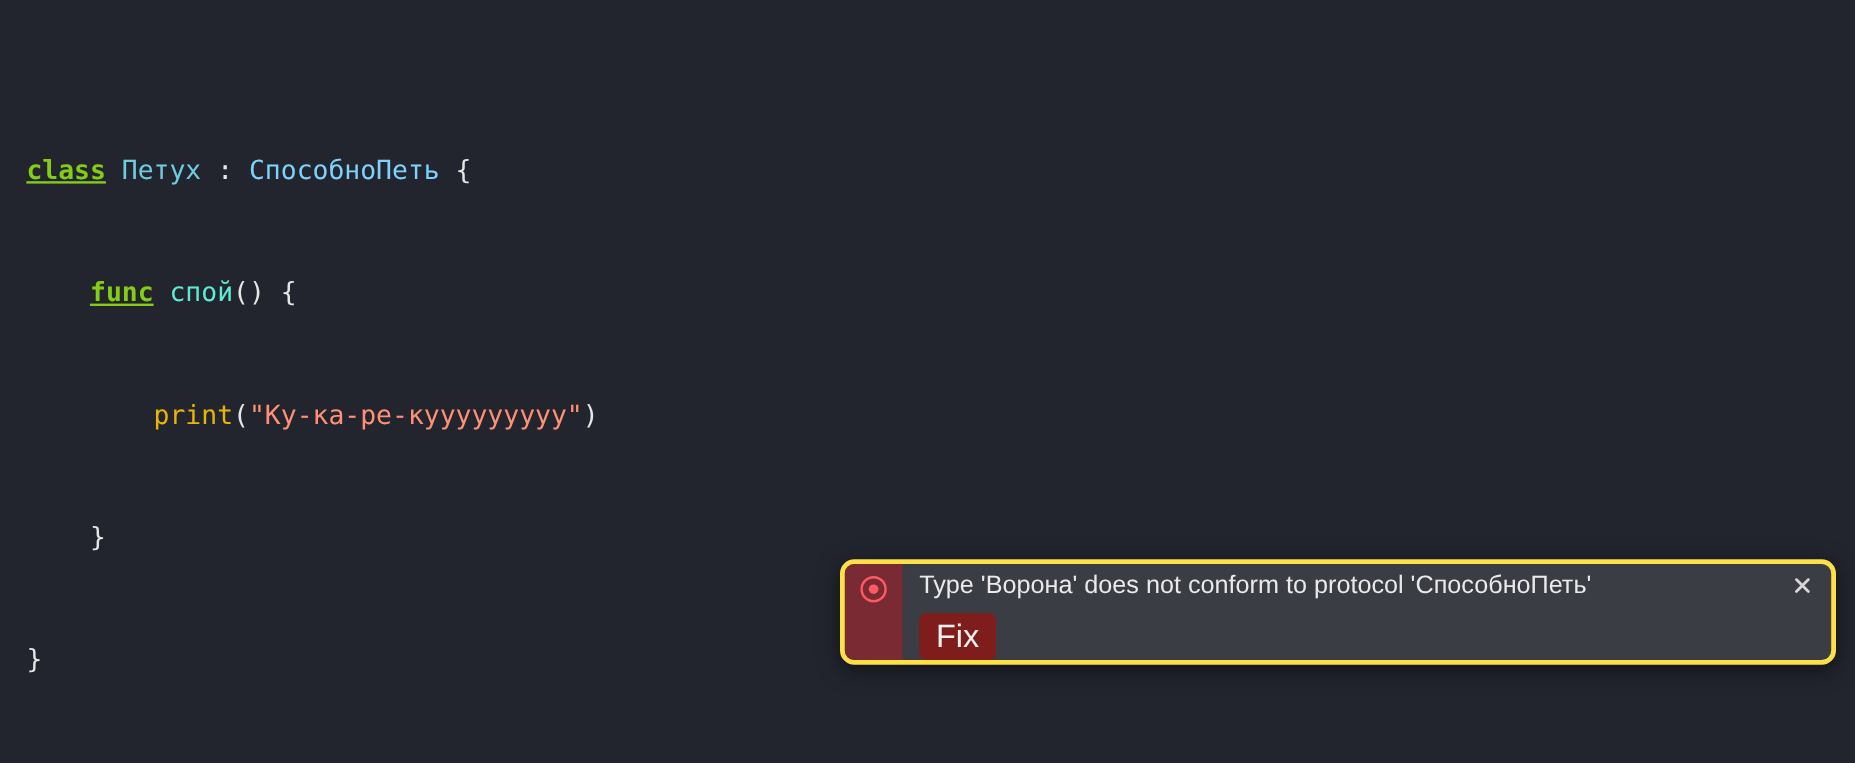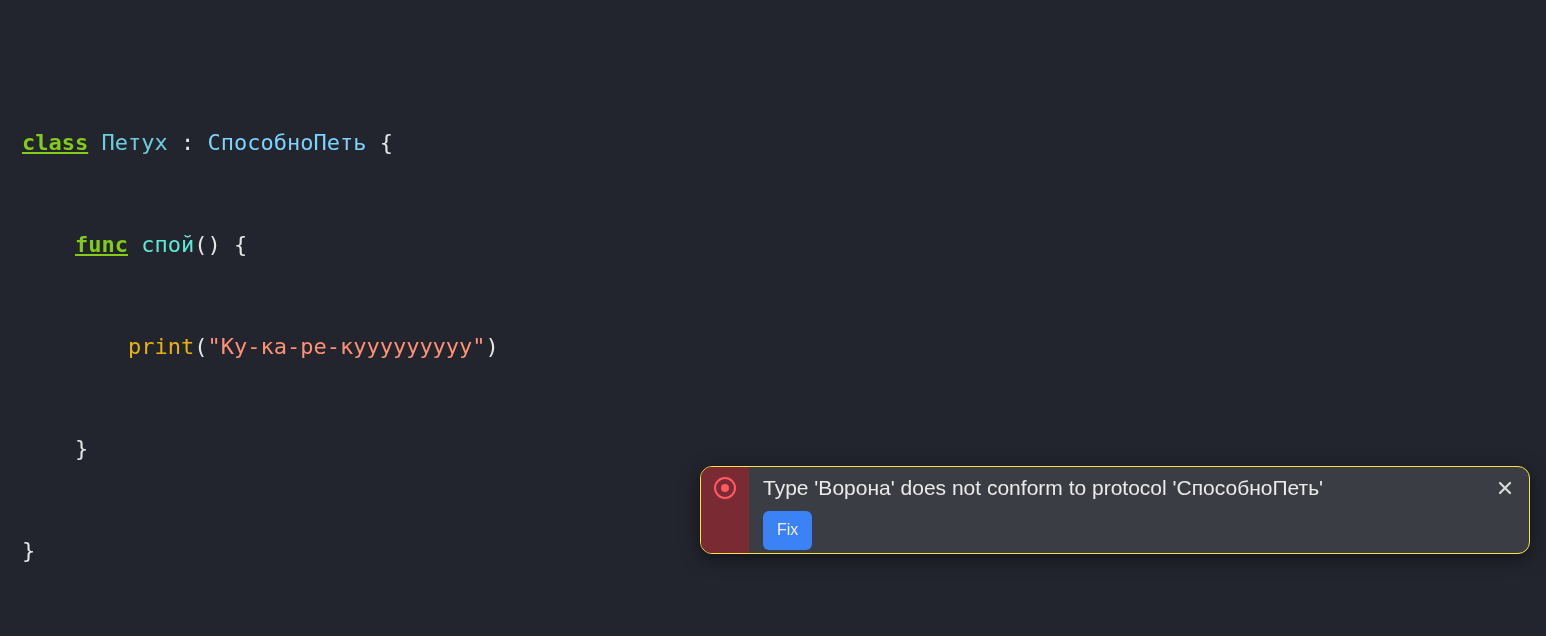--- a/index.html
+++ b/index.html
@@ -29,21 +29,21 @@
   .str  { color: #ff9076; }                      
   .punc { color: #e6e6e6; }
 
   .diag {
     position: absolute;
     left: 700px;
     top: 466px;
     width: 830px;
     height: 88px;
     background: #3b3d45;
-    border: 1px solid #fde047;
+    border: 4px solid #fde047;
     border-radius: 12px;
     box-shadow: 0 4px 18px rgba(0,0,0,0.5);
     display: flex;
     font-family: -apple-system, "SF Pro Text", "Helvetica Neue", Arial, sans-serif;
     font-size: 21px;
     color: #eaeaea;
     overflow: hidden;
   }
   .diag-gutter {
     width: 48px;
@@ -77,25 +77,25 @@
   .diag-close {
     flex:none; width:24px; height:24px; margin-left:10px;
     display:flex; align-items:center; justify-content:center;
     color:#d7d7d7; cursor:pointer;
   }
   .diag-close svg { width:14px; height:14px; }
   .diag-row2 { display:flex; align-items:center; }
   .diag-sub { flex:1; color:#e2e2e2; }
   .fix-btn {
     flex:none;
-    background:#3b82f6;
+    background:#7f1d1d;
     border-radius:6px;
     padding:2px 14px 3px;
     color:#f0f0f0;
-    font-size:16px;
+    font-size:27px;
     cursor:pointer;
   }
 </style>
 </head>
 <body>
 
 <div class="editor">
   
   <div class="line"><span class="kw">class</span><span class="punc"> </span><span class="type">Петух</span><span class="punc"> : </span><span class="proto">СпособноПеть</span><span class="punc"> {</span></div>
   <div class="line"><span class="punc">    </span><span class="kw">func</span><span class="punc"> </span><span class="fn">спой</span><span class="punc">() {</span></div>

